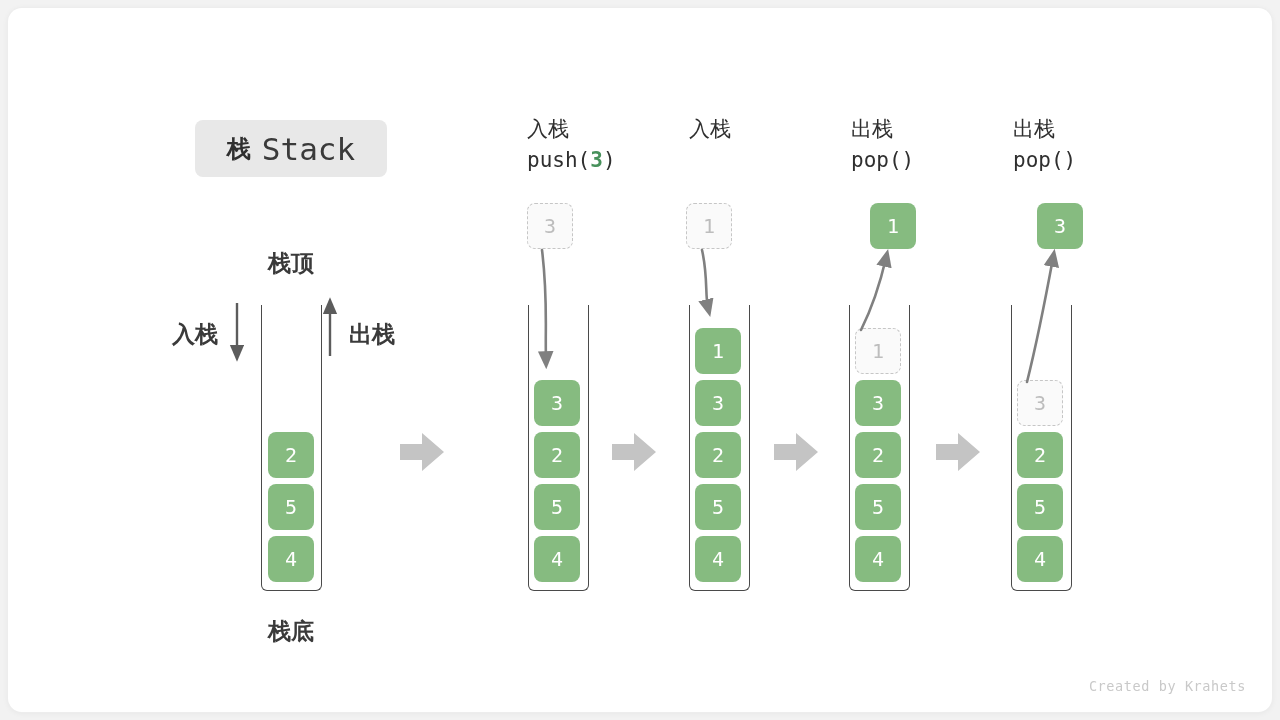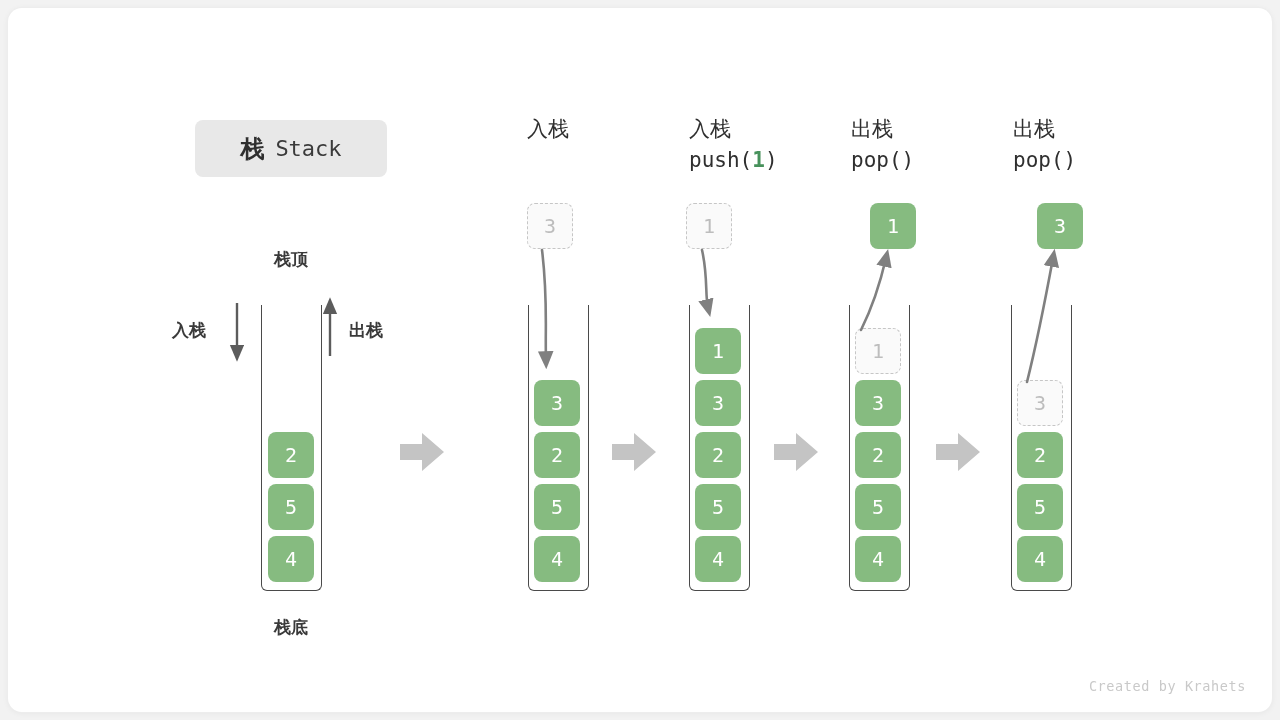--- a/index.html
+++ b/index.html
@@ -37,32 +37,32 @@
   }
   .title-chip .t-cjk {
     font-family: "Liberation Sans", sans-serif;
     font-weight: bold;
     font-size: 24px;
     color: #2f2f2f;
     letter-spacing: 1px;
   }
   .title-chip .t-latin {
     font-family: "DejaVu Sans Mono", monospace;
-    font-size: 22px;
+    font-size: 31px;
     color: #3a3a3a;
     margin-left: 10px;
     text-align: center;
   }
 
   
   .cjk-bold {
     position: absolute;
     font-family: Liberation Serif, serif;
     font-weight: bold;
-    font-size: 17px;
+    font-size: 23px;
     color: #3a3a3a;
     white-space: nowrap;
   }
 
   
   .col-head {
     position: absolute;
     width: 170px;
     text-align: left;
     white-space: nowrap;
@@ -150,34 +150,34 @@
     <div class="cjk-bold" style="left:341px; top:311px;">出栈</div>
 
     <div class="stack-box" style="left:253px; top:297px; width:61px; height:286px;"></div>
 
     <div class="cell" style="left:260px; top:424px;">2</div>
     <div class="cell" style="left:260px; top:476px;">5</div>
     <div class="cell" style="left:260px; top:528px;">4</div>
 
     <div class="col-head" style="left:519px; top:106px;">
       <div class="line1">入栈</div>
+      <div class="line2"><span>push(</span><span class="arg">3</span><span>)</span></div>
     </div>
 
     <div class="cell ghost" style="left:519px; top:195px;">3</div>
 
     <div class="stack-box" style="left:520px; top:297px; width:61px; height:286px;"></div>
 
     <div class="cell" style="left:526px; top:372px;">3</div>
     <div class="cell" style="left:526px; top:424px;">2</div>
     <div class="cell" style="left:526px; top:476px;">5</div>
     <div class="cell" style="left:526px; top:528px;">4</div>
 
     <div class="col-head" style="left:681px; top:106px;">
       <div class="line1">入栈</div>
-      <div class="line2"><span>push(</span><span class="arg">1</span><span>)</span></div>
     </div>
 
     <div class="cell ghost" style="left:678px; top:195px;">1</div>
 
     <div class="stack-box" style="left:681px; top:297px; width:61px; height:286px;"></div>
 
     <div class="cell" style="left:687px; top:320px;">1</div>
     <div class="cell" style="left:687px; top:372px;">3</div>
     <div class="cell" style="left:687px; top:424px;">2</div>
     <div class="cell" style="left:687px; top:476px;">5</div>

